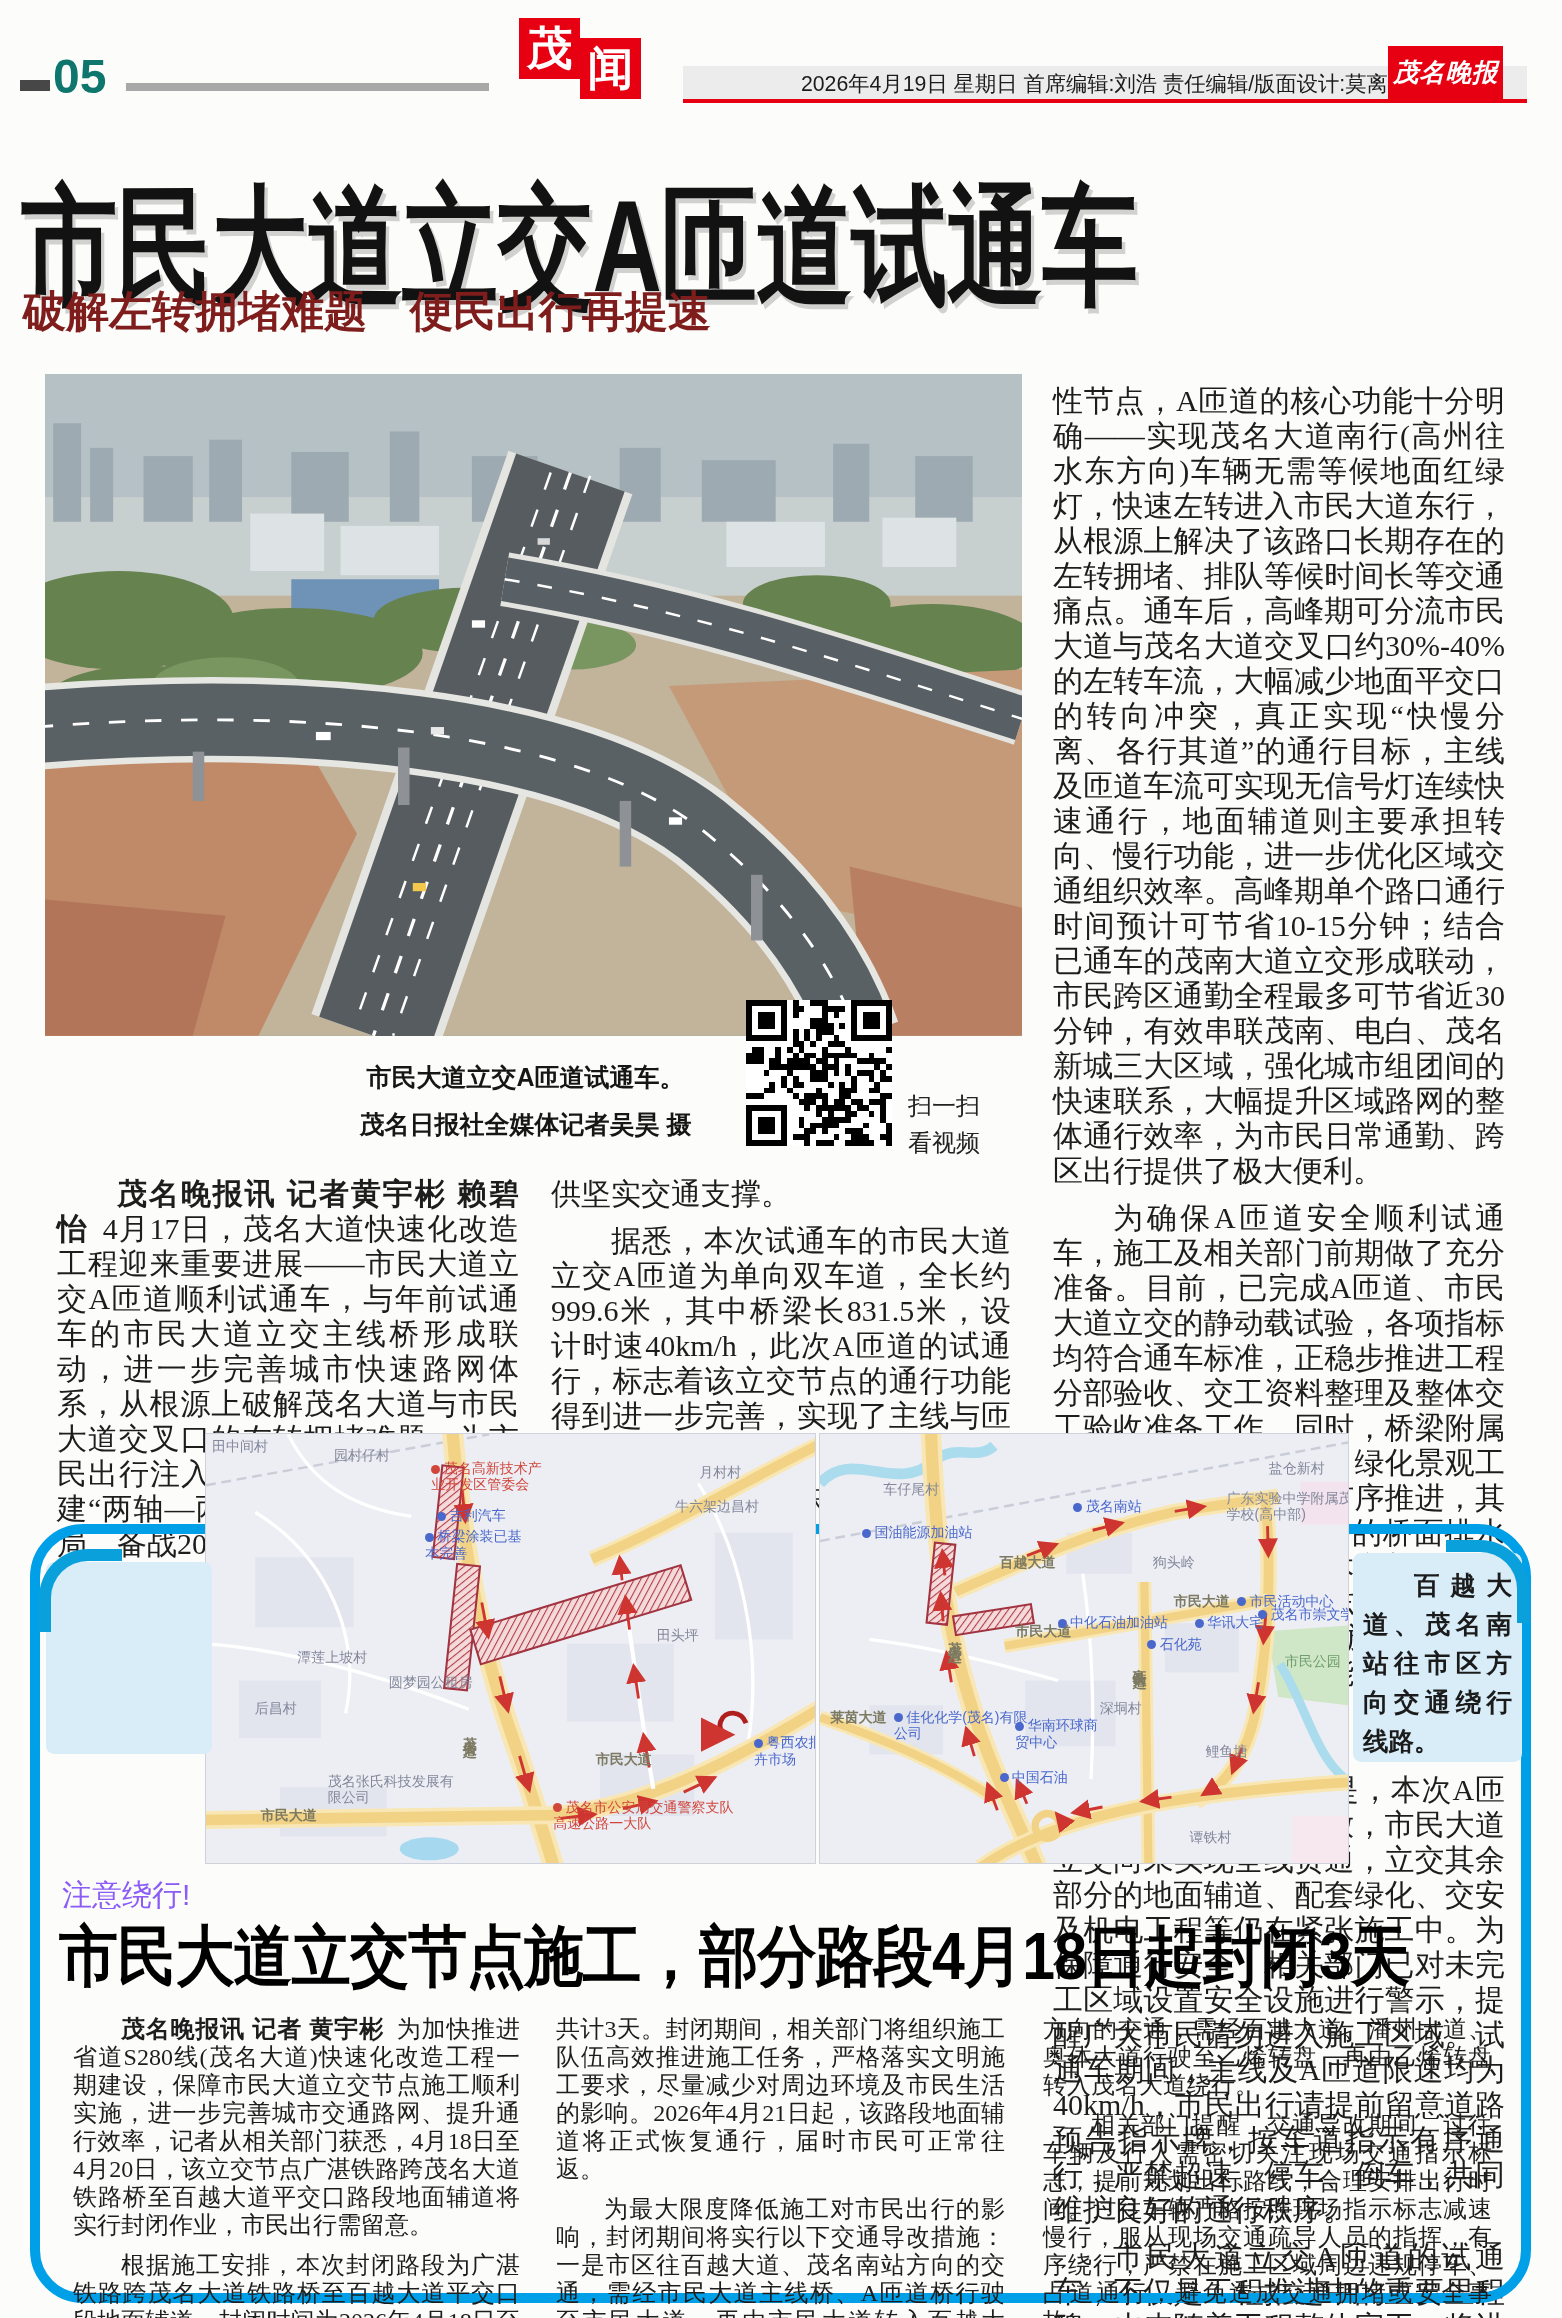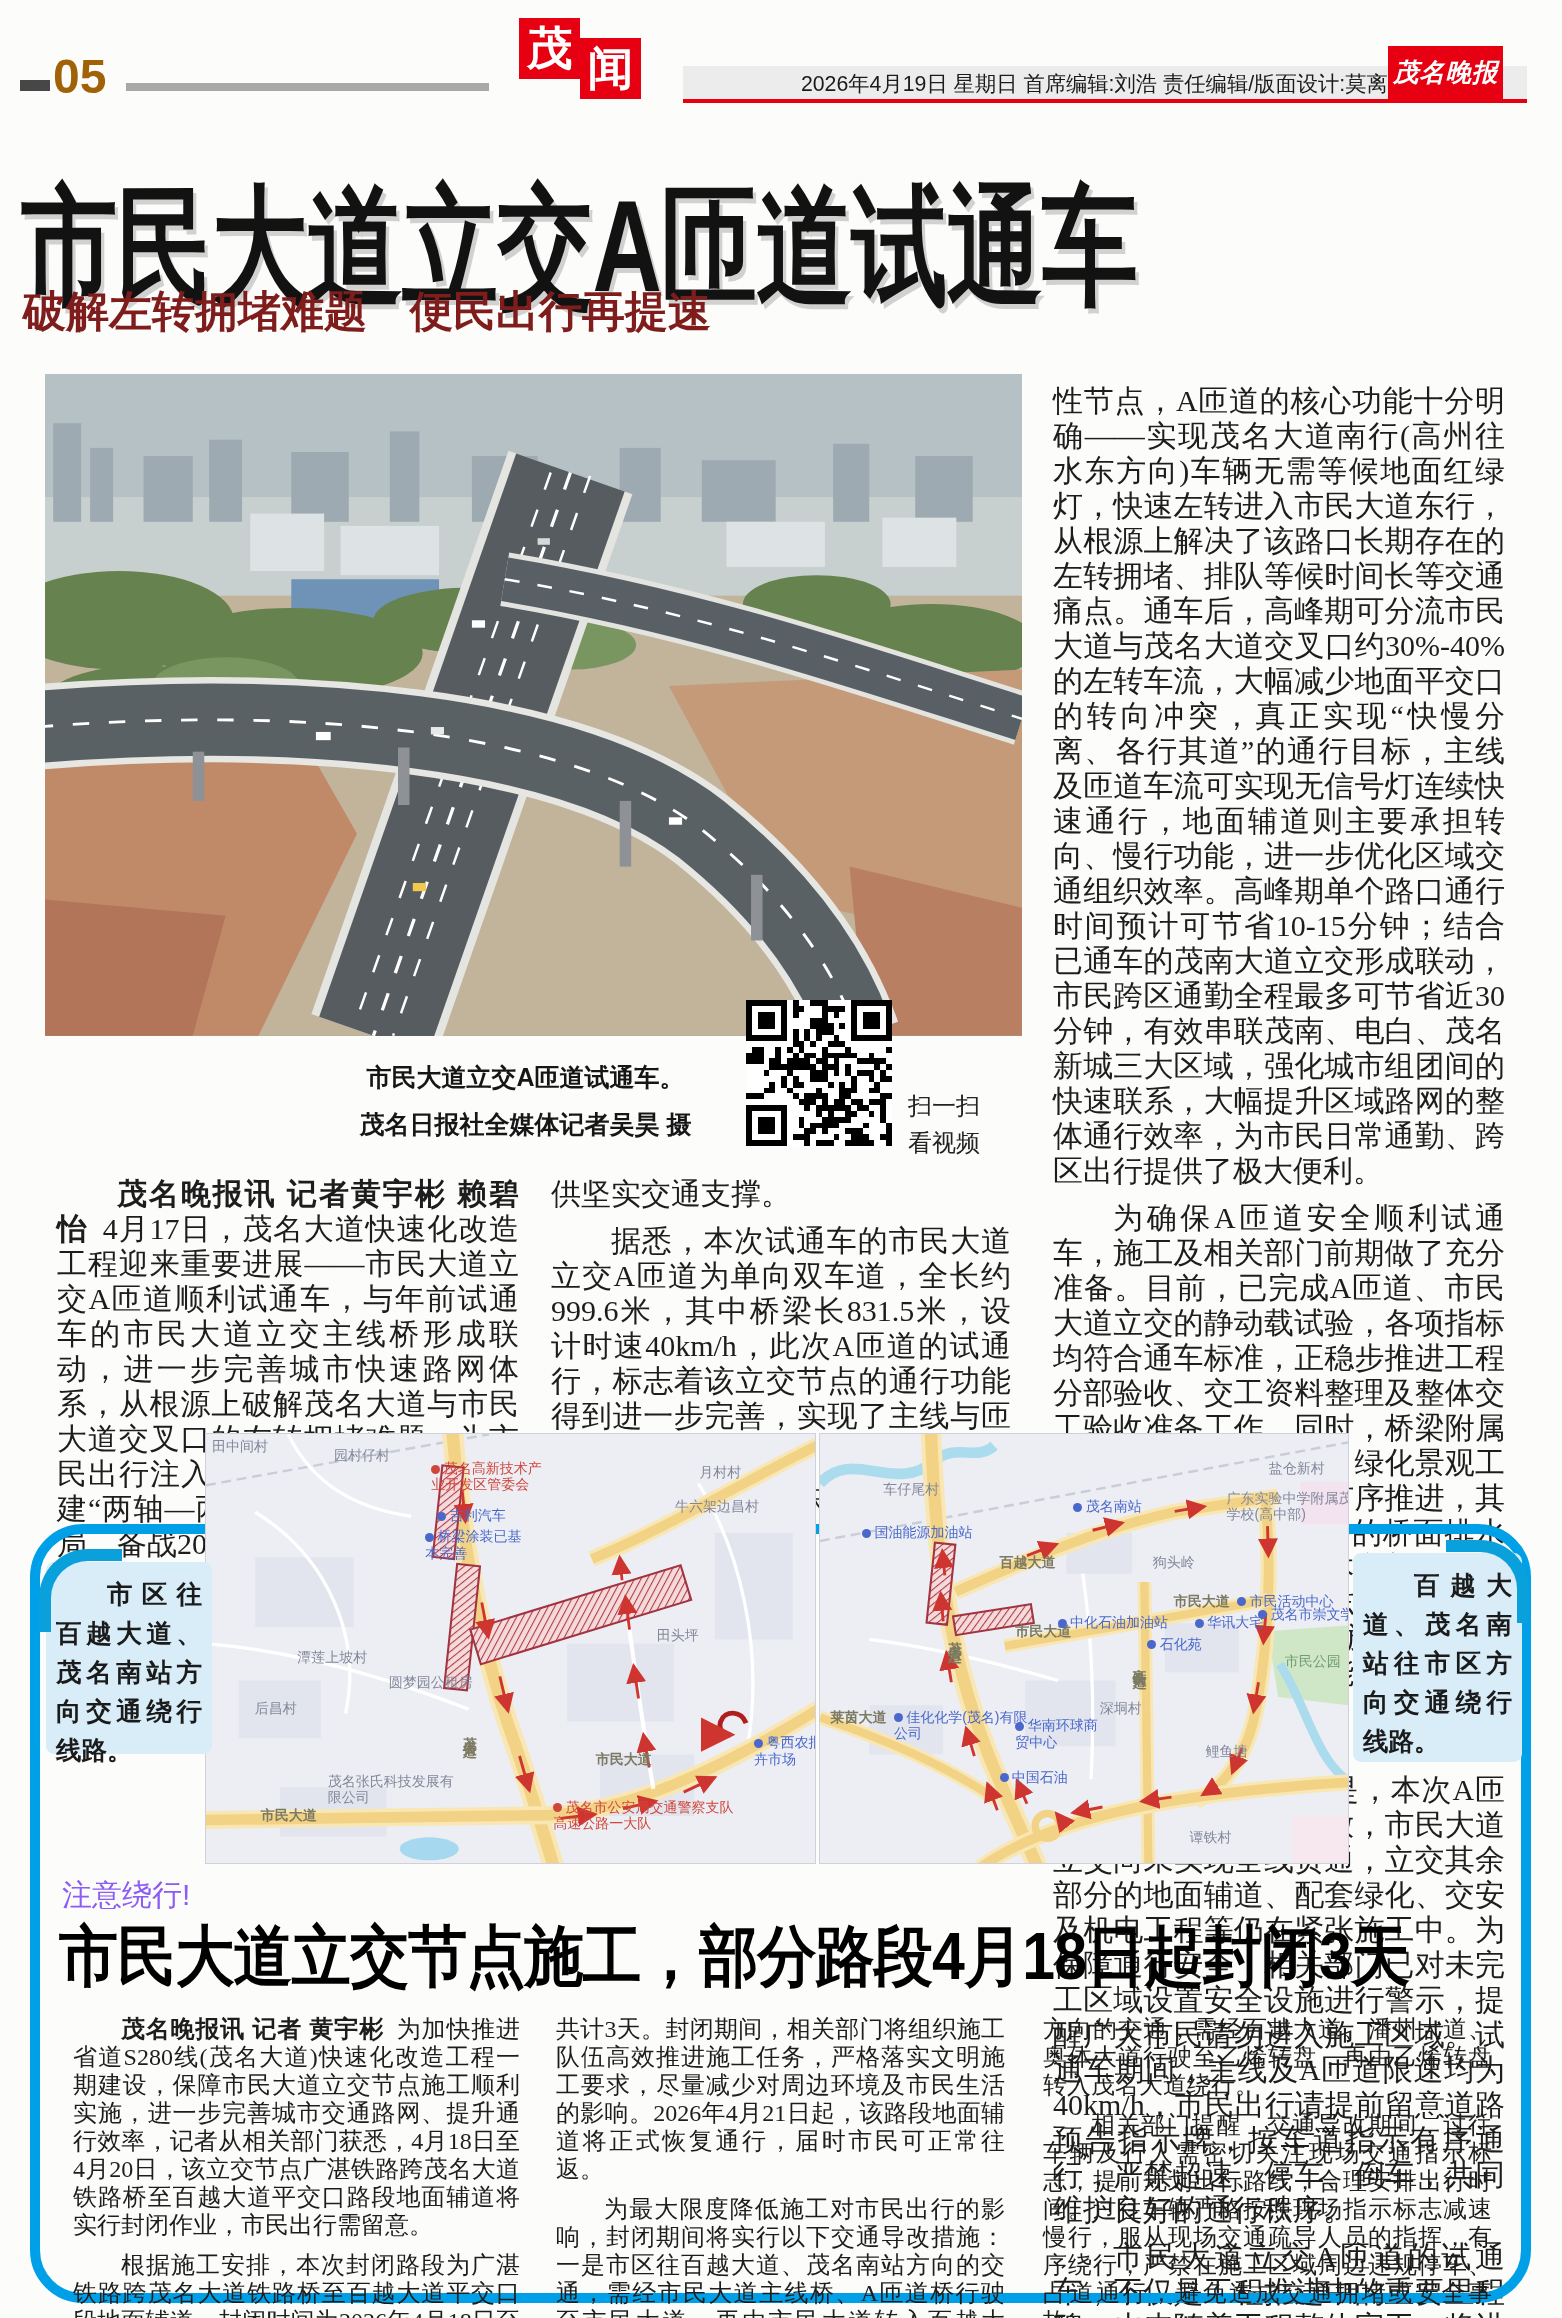--- a/index.html
+++ b/index.html
@@ -2,21 +2,21 @@
 <html style="font-size:13px"><head>
 <meta charset="utf-8">
 <style>
   html,body{margin:0;padding:0;background:#e9e9e6;}
   #page{position:relative;width:1562px;height:2319px;background:#fcfcfa;margin:0 auto;overflow:hidden;
         font-family:"Liberation Serif","DejaVu Serif",serif;color:#1d1d1d;}
   .abs{position:absolute;}
 
   
   .pgdash{left:20px;top:80px;width:30px;height:10.7px;background:#474747;}
-  .pgnum{left:53px;top:49px;font-size:48px;font-weight:bold;color:#a16207;font-family:"Liberation Sans","DejaVu Sans",sans-serif;}
+  .pgnum{left:53px;top:49px;font-size:48px;font-weight:bold;color:#0f766e;font-family:"Liberation Sans","DejaVu Sans",sans-serif;}
   .grayline{left:126px;top:83px;width:363px;height:8.2px;background:#a8a8a8;}
   .secbox{width:61px;height:61px;background:#e60012;color:#fff;display:flex;align-items:center;justify-content:center;
           font-size:46px;font-weight:bold;font-family:"Liberation Serif","DejaVu Serif",serif;}
   .sec1{left:519px;top:18px;}
   .sec2{left:580px;top:38px;}
   .datebar{left:683px;top:66px;width:844px;height:34px;background:#ececec;display:flex;align-items:center;justify-content:center;}
   .datebar span{font-size:21.3px;color:#1b1b1b;font-family:"Liberation Sans","DejaVu Sans",sans-serif;}
   .redline{left:683px;top:99px;width:844px;height:4.1px;background:#e60012;}
   .masthead{left:1388px;top:46px;width:115px;height:53px;background:#e60012;color:#fff;display:flex;align-items:center;justify-content:center;
             font-size:25.5px;font-weight:bold;font-style:italic;letter-spacing:0.8px;font-family:"Liberation Serif","DejaVu Serif",serif;}
@@ -587,21 +587,20 @@
       <span class="ml ml-pb wrap" style="left: 14%; top: 64%; width: 135px;"><i class="pin"></i><em>佳化化学(茂名)有限公司</em></span>
       <span class="ml ml-pb wrap" style="left: 37%; top: 66%; width: 94px;"><i class="pin"></i><em>华南环球商贸中心</em></span>
       <span class="ml ml-rd" style="left: 2%; top: 64%;"><em>莱茵大道</em></span>
       <span class="ml ml-pb" style="left: 34%; top: 78%;"><i class="pin"></i><em>中国石油</em></span>
       <span class="ml ml-pl" style="left: 73%; top: 72%;"><em>鲤鱼塘</em></span>
       <span class="ml ml-pl" style="left: 70%; top: 92%;"><em>谭铁村</em></span>
     </div>
 
   <div class="abs callout calloutL">
     <span class="corner cornerL"></span>
-    <span>市区往百越大道、茂名南站方向交通绕行线路。</span>
   </div>
   <div class="abs callout calloutR">
     <span class="corner cornerR"></span>
     <span>百越大道、茂名南站往市区方向交通绕行线路。</span>
   </div>
 
   <div class="abs kicker">注意绕行!</div>
   <div class="abs nothead">市民大道立交节点施工，部分路段4月18日起封闭3天</div>
   <div class="abs bot bcol1">
       <p class="para ind"><b class="lead">茂名晚报讯 记者 黄宇彬 </b>为加快推进省道S280线(茂名大道)快速化改造工程一期建设，保障市民大道立交节点施工顺利实施，进一步完善城市交通路网、提升通行效率，记者从相关部门获悉，4月18日至4月20日，该立交节点广湛铁路跨茂名大道铁路桥至百越大道平交口路段地面辅道将实行封闭作业，市民出行需留意。</p>

